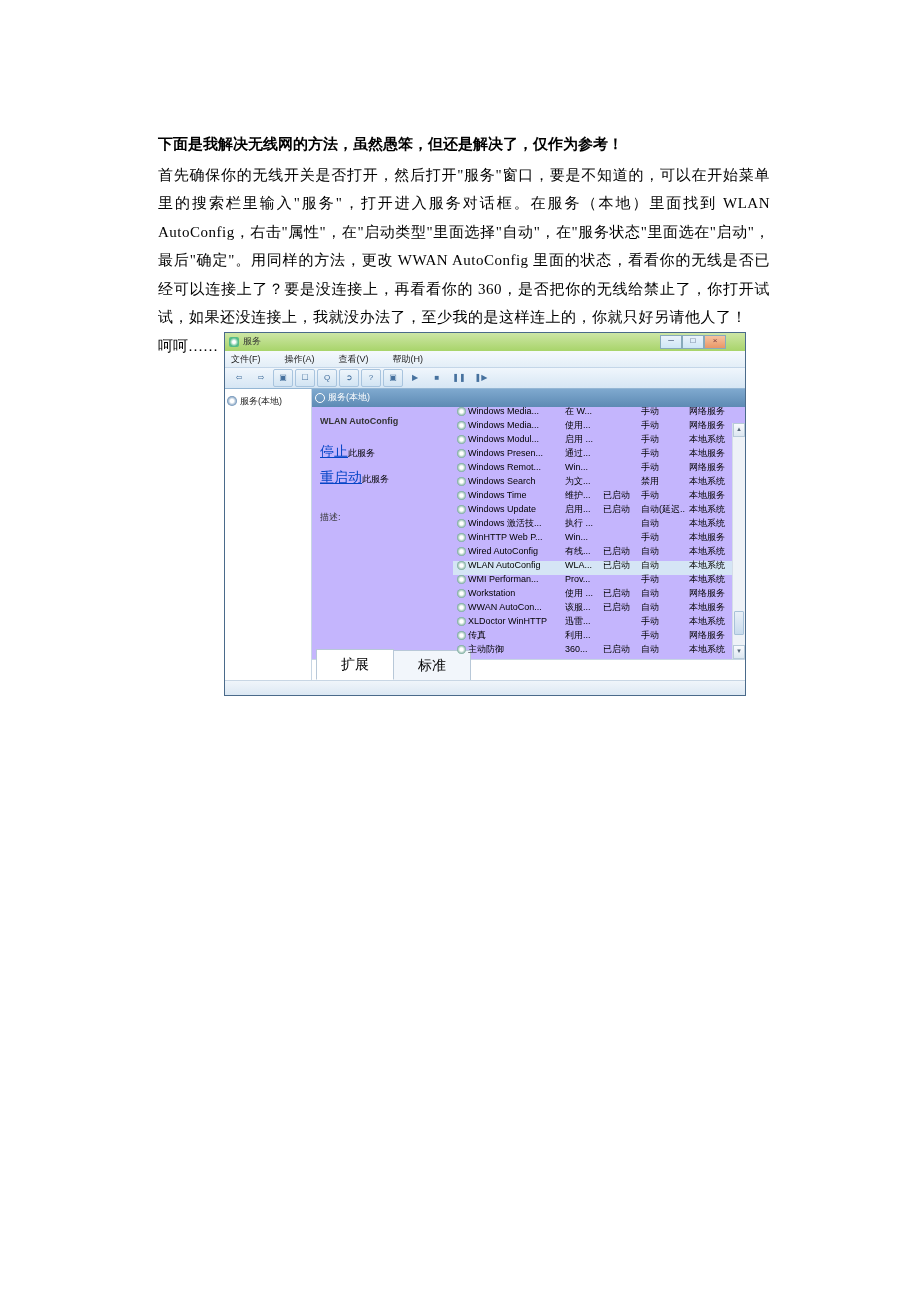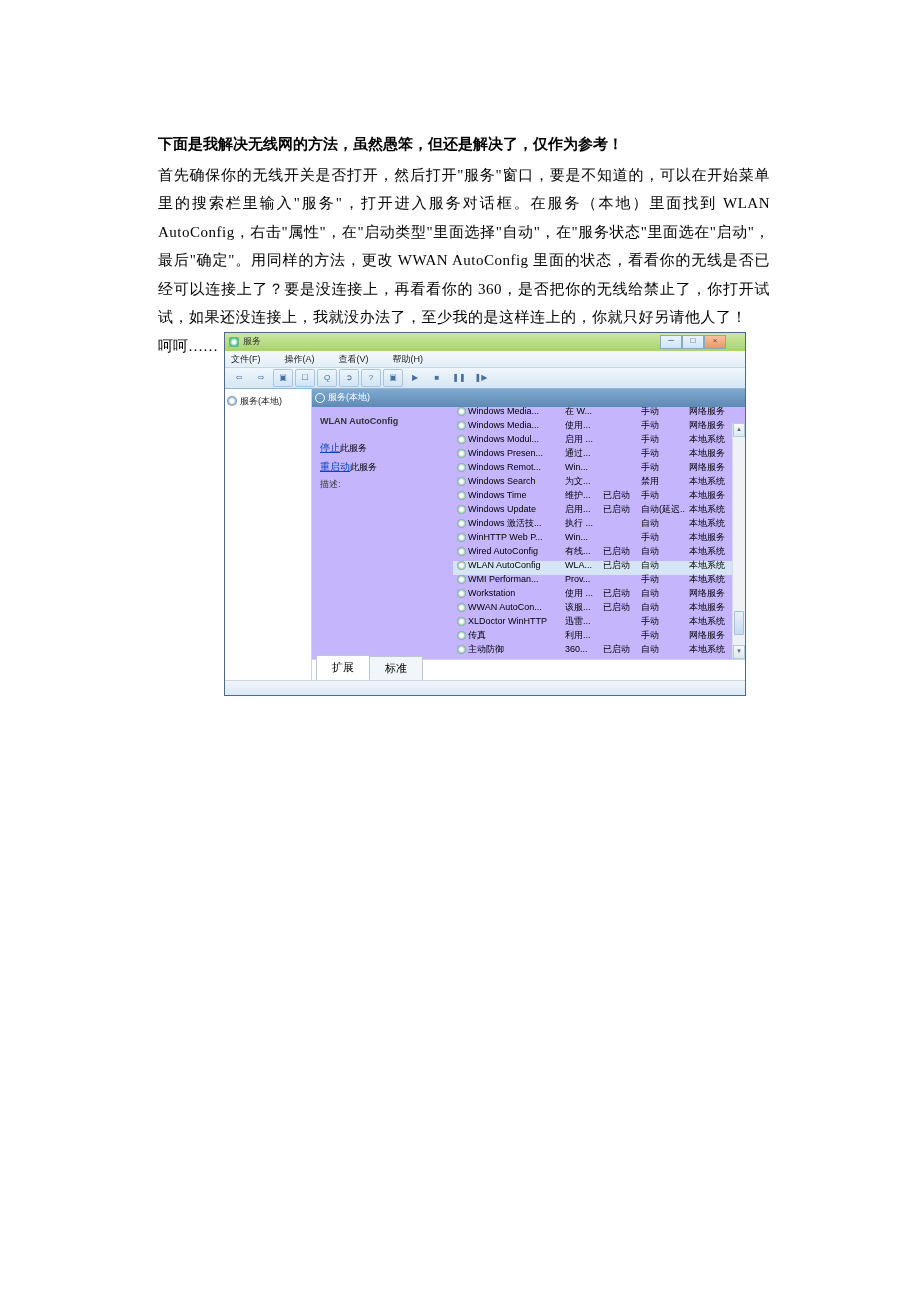--- a/index.html
+++ b/index.html
@@ -22,41 +22,41 @@
 .content{display:flex;background:#c4b5fd}
 .leftpane{width:82px;border-right:1px solid #c8d6e4;padding:4px 2px;background:#fff}
 .treeitem{display:flex;align-items:center;gap:3px;color:#222}
 .gearicon{width:10px;height:10px;background:radial-gradient(circle,#fff 25%,#6a8fb5 70%);border-radius:50%;position:relative}
 .rightpane{flex:1;display:flex;flex-direction:column}
 .rheader{height:18px;background:linear-gradient(#7fa9cf,#5d8ab4);display:flex;align-items:center;padding-left:16px;color:#fff;position:relative}
 .rheader::before{content:"";position:absolute;left:3px;top:4px;width:8px;height:8px;border:1px solid #fff;border-radius:50%}
 .rbody{display:flex}
 .infocol{width:125px;padding:6px 8px;font-size:9px}
 .svcname{font-weight:bold;color:#333;margin-bottom:8px}
-.actlink{color:#0645c7;text-decoration:underline;cursor:pointer;font-size:10px}
-.desc-label{margin-top:0;color:#333}
+.actlink{color:#0645c7;text-decoration:underline;cursor:pointer;font-size:14px}
+.desc-label{margin-top:18px;color:#333}
 .desc-text{color:#333;line-height:1.4;margin-top:1px}
 .listcol{flex:1;font-size:9px;position:relative}
 .listhdr{display:flex;background:linear-gradient(#fdfdfe,#eef3f9);border-bottom:1px solid #d4dde8;height:16px;align-items:center}
 .listhdr>div{padding:0 4px;border-right:1px solid #e2e8f0;color:#333;height:100%;display:flex;align-items:center}
 .c-name{width:100px;position:relative}
 .c-name .sort{position:absolute;right:6px;top:4px;width:0;height:0;border-left:3px solid transparent;border-right:3px solid transparent;border-bottom:4px solid #6b88a6}
 .c-desc{width:30px}.c-stat{width:30px}.c-start{width:40px}.c-logon{flex:1}
 .rows{max-height:260px;overflow:hidden}
 .row{display:flex;height:14px;align-items:flex-end}
 .row.sel{background:#d5e5f5}
 .row>div{padding:0 4px;white-space:nowrap;overflow:hidden}
 .r-name{width:100px;display:flex;align-items:center;gap:2px}
 .r-name .gi{width:9px;height:9px;background:radial-gradient(circle,#fff 25%,#7a9 70%);border-radius:50%;flex-shrink:0}
 .r-desc{width:30px}.r-stat{width:30px}.r-start{width:40px}.r-logon{flex:1}
 .scrollbar{position:absolute;right:0;top:16px;bottom:0;width:12px;background:#eef2f7;border-left:1px solid #d4dde8}
 .scrollbar .arr{height:12px;background:linear-gradient(#f8fafd,#dde7f1);border:1px solid #b8cad9;font-size:7px;text-align:center;line-height:10px;color:#567}
 .scrollbar .thumb{position:absolute;left:1px;right:1px;height:22px;bottom:24px;background:linear-gradient(#e9f0f8,#c8dbed);border:1px solid #a8c2d9;border-radius:1px}
 .tabs{height:18px;display:flex;align-items:flex-end;padding:2px 4px 0;border-top:1px solid #c8d6e4;background:#fff}
-.tab{padding:1px 15px;border:1px solid #b8c8d8;border-bottom:none;font-size:11px;background:#f2f6fb;margin-right:-1px}
+.tab{padding:1px 24px;border:1px solid #b8c8d8;border-bottom:none;font-size:14px;background:#f2f6fb;margin-right:-1px}
 .tab.active{background:#fff;border-bottom:1px solid #fff;position:relative;z-index:1}
 .statusbar{height:14px;background:linear-gradient(#f0f5fa,#dce8f3);border-top:1px solid #c8d6e4}
 </style>
 </head>
 <body>
 
 <div class="page">
   <div class="title">下面是我解决无线网的方法，虽然愚笨，但还是解决了，仅作为参考！</div>
   <div class="body-text">首先确保你的无线开关是否打开，然后打开"服务"窗口，要是不知道的，可以在开始菜单里的搜索栏里输入"服务"，打开进入服务对话框。在服务（本地）里面找到 WLAN AutoConfig，右击"属性"，在"启动类型"里面选择"自动"，在"服务状态"里面选在"启动"，最后"确定"。用同样的方法，更改 WWAN AutoConfig 里面的状态，看看你的无线是否已经可以连接上了？要是没连接上，再看看你的 360，是否把你的无线给禁止了，你打开试试，如果还没连接上，我就没办法了，至少我的是这样连上的，你就只好另请他人了！</div>
 

